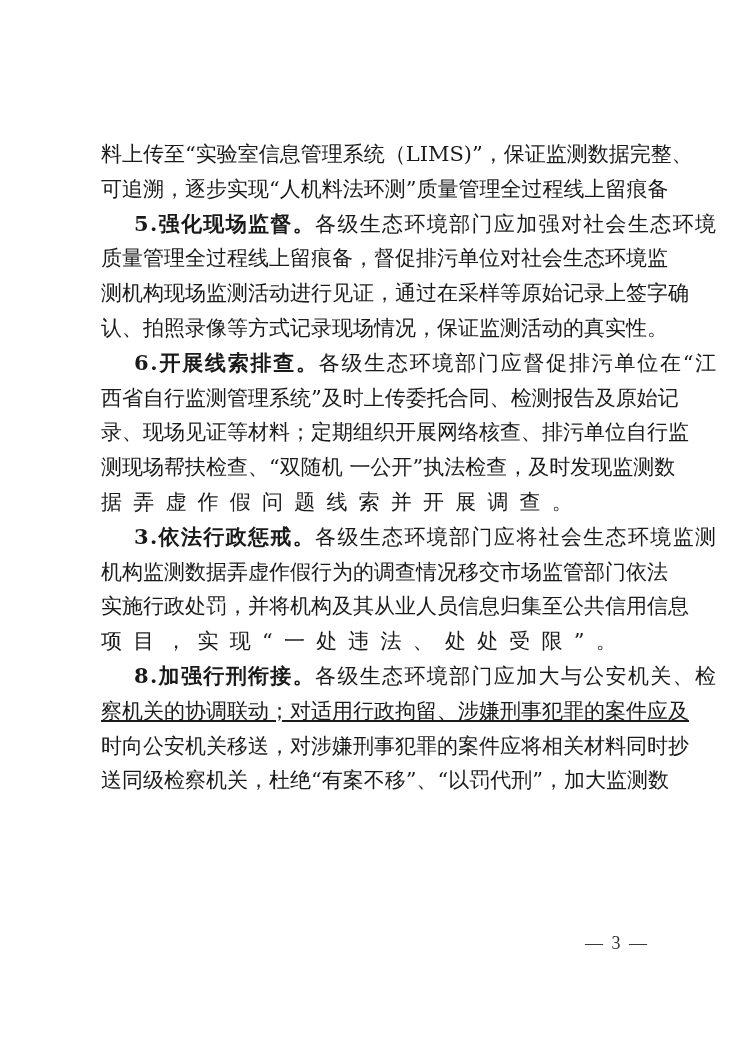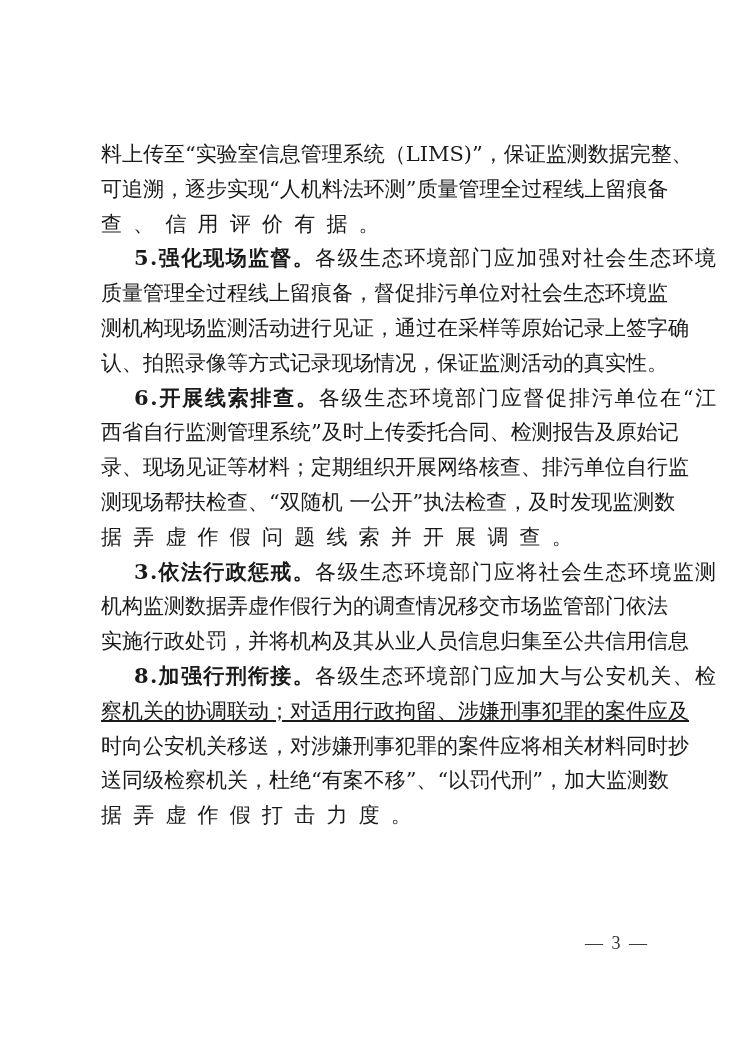--- a/index.html
+++ b/index.html
@@ -16,21 +16,20 @@
 </style>
 </head>
 <body>
 
 <div class="page">
   <div class="body-text">
 
     <div class="para">
       <span class="line" style="letter-spacing: 0px;">料上传至“实验室信息管理系统（LIMS)”，保证监测数据完整、</span>
       <span class="line" style="letter-spacing: 0px;">可追溯，逐步实现“人机料法环测”质量管理全过程线上留痕备</span>
-      <span class="line">查、信用评价有据。</span>
     </div>
 
     <div class="para">
       <span class="line" style="padding-left: 33px; letter-spacing: 1.34815px;"><span class="heading" style="letter-spacing: 1.34815px;">5.强化现场监督。</span><span>各级生态环境部门应加强对社会生态环境</span></span>
       <span class="line" style="letter-spacing: 0px;">质量管理全过程线上留痕备，督促排污单位对社会生态环境监</span>
       <span class="line" style="letter-spacing: 0px;">测机构现场监测活动进行见证，通过在采样等原始记录上签字确</span>
       <span class="line" style="letter-spacing: 0px;">认、拍照录像等方式记录现场情况，保证监测活动的真实性。</span>
     </div>
 
     <div class="para">
@@ -38,26 +37,26 @@
       <span class="line" style="letter-spacing: 0px;">西省自行监测管理系统”及时上传委托合同、检测报告及原始记</span>
       <span class="line" style="letter-spacing: 0px;">录、现场见证等材料；定期组织开展网络核查、排污单位自行监</span>
       <span class="line" style="letter-spacing: 0px;">测现场帮扶检查、“双随机 一公开”执法检查，及时发现监测数</span>
       <span class="line">据弄虚作假问题线索并开展调查。</span>
     </div>
 
     <div class="para">
       <span class="line" style="padding-left: 33px; letter-spacing: 1.34815px;"><span class="heading" style="letter-spacing: 1.34815px;">3.依法行政惩戒。</span><span>各级生态环境部门应将社会生态环境监测</span></span>
       <span class="line" style="letter-spacing: 0px;">机构监测数据弄虚作假行为的调查情况移交市场监管部门依法</span>
       <span class="line" style="letter-spacing: 0px;">实施行政处罚，并将机构及其从业人员信息归集至公共信用信息</span>
+      <span class="line">项目，实现“一处违法、处处受限”。</span>
     </div>
 
     <div class="para">
       <span class="line" style="padding-left: 33px; letter-spacing: 1.34815px;"><span class="heading" style="letter-spacing: 1.34815px;">8.加强行刑衔接。</span><span>各级生态环境部门应加大与公安机关、检</span></span>
       <span class="line" style="letter-spacing: 0px; text-decoration: underline;">察机关的协调联动；对适用行政拘留、涉嫌刑事犯罪的案件应及</span>
       <span class="line" style="letter-spacing: 0px;">时向公安机关移送，对涉嫌刑事犯罪的案件应将相关材料同时抄</span>
       <span class="line" style="letter-spacing: 0px;">送同级检察机关，杜绝“有案不移”、“以罚代刑”，加大监测数</span>
-      <span class="line">据弄虚作假打击力度。</span>
     </div>
 
   </div>
 
   <div class="footer">— 3 —</div>
 </div>
 
 </body></html>

